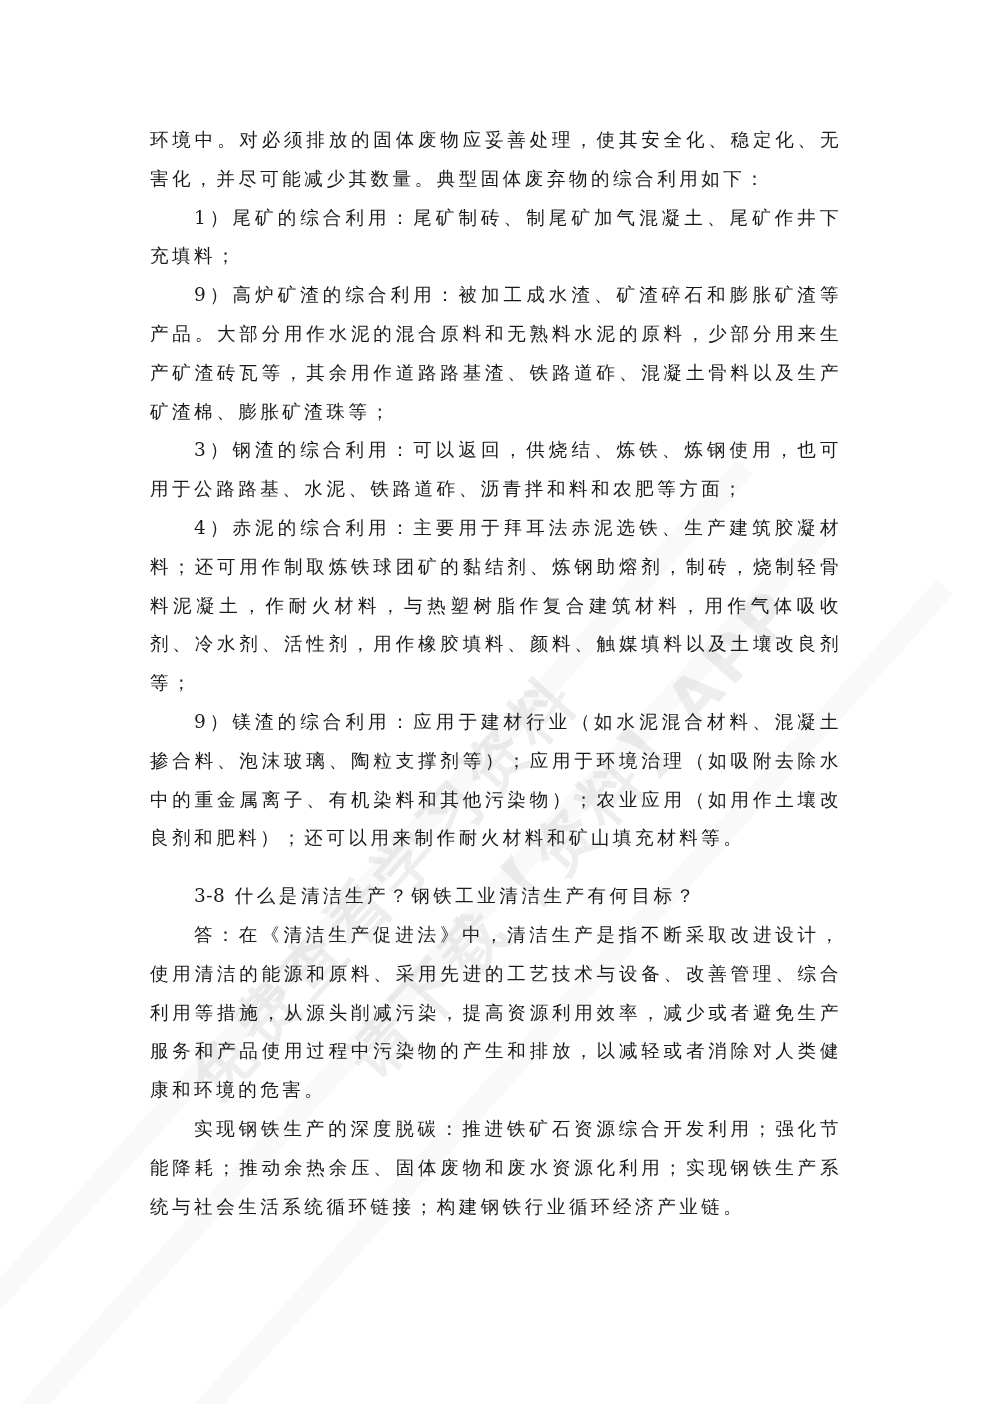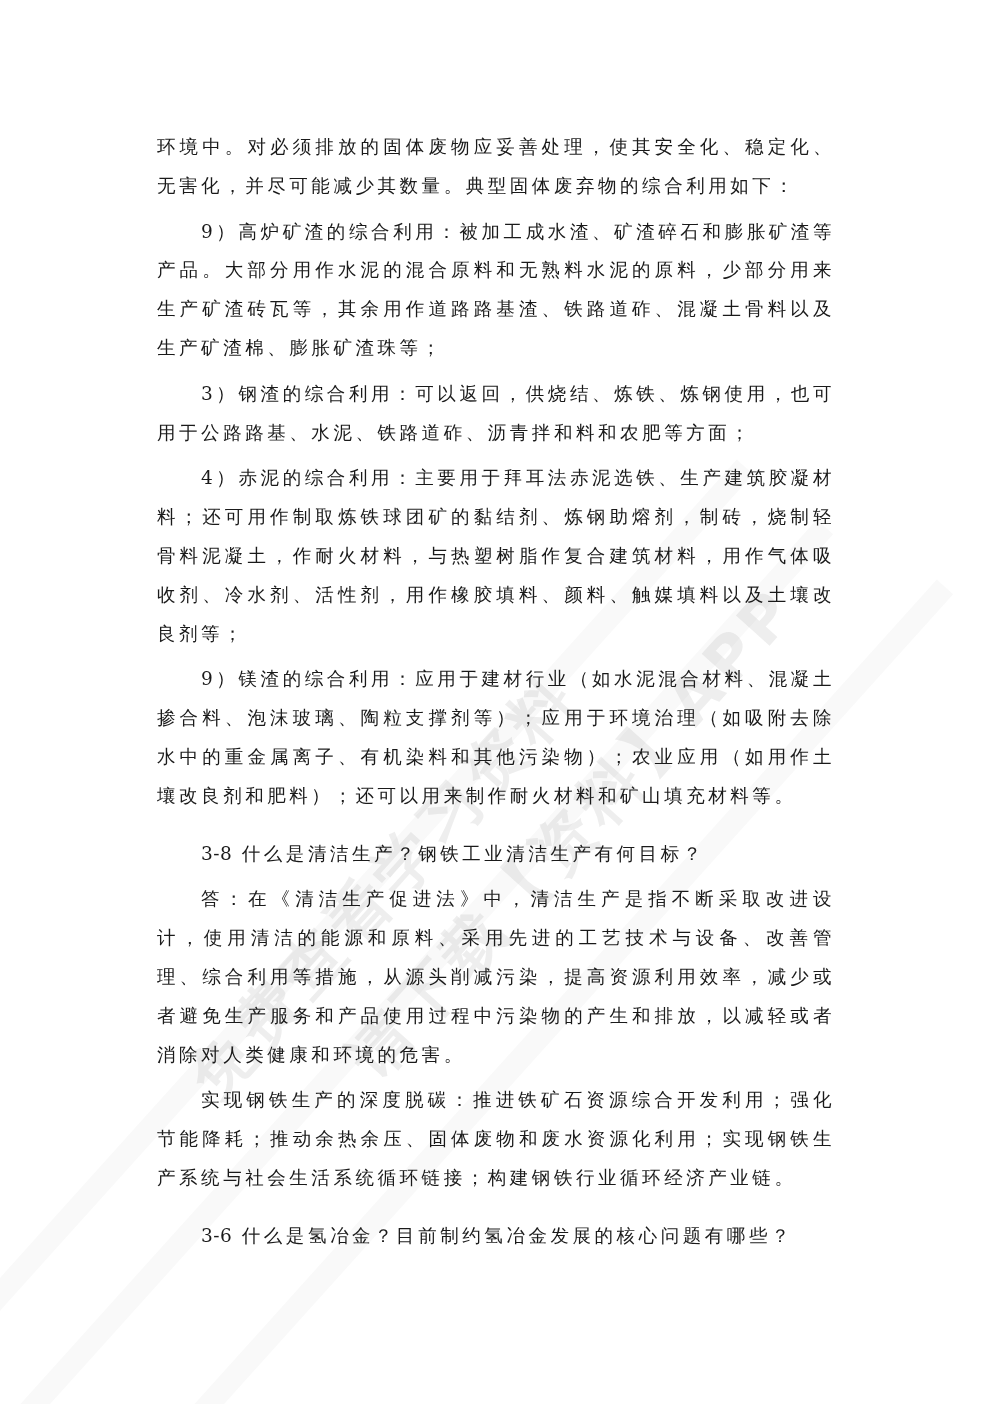--- a/index.html
+++ b/index.html
@@ -57,21 +57,21 @@
       top: 121px;
       width: 692px;
       z-index: 1;
     }
     .p {
       font-size: 18.5px;
       line-height: 38.8px;
       letter-spacing: 3.55px;
       text-align: justify;
       text-align-last: left;
-      margin: 7px;
+      margin: 0;
     }
     .indent { text-indent: 44px; }
     .heading {
       margin-top: 19px;
     }
     .num { letter-spacing: 0.5px; }
     sub { font-size: 12px; line-height: 0; vertical-align: -3px; letter-spacing: 0; }
   </style>
 </head>
 <body>
@@ -82,32 +82,29 @@
     <div class="wm-stripe" style="left:-200px; top:1500px;"></div>
     <div class="wm-stripe" style="left:-120px; top:1560px;"></div>
     <div class="wm-stripe" style="left:0px; top:1620px;"></div>
     <div class="wm-line wm-1">免费查看学习资料</div>
     <div class="wm-line wm-2">请下载【资料】APP</div>
   </div>
 
   <div class="content">
 
     <p class="p">环境中。对必须排放的固体废物应妥善处理，使其安全化、稳定化、无害化，并尽可能减少其数量。典型固体废弃物的综合利用如下：</p>
+    <p class="p indent">1）尾矿的综合利用：尾矿制砖、制尾矿加气混凝土、尾矿作井下充填料；</p>
     <p class="p indent">9）高炉矿渣的综合利用：被加工成水渣、矿渣碎石和膨胀矿渣等产品。大部分用作水泥的混合原料和无熟料水泥的原料，少部分用来生产矿渣砖瓦等，其余用作道路路基渣、铁路道砟、混凝土骨料以及生产矿渣棉、膨胀矿渣珠等；</p>
     <p class="p indent">3）钢渣的综合利用：可以返回，供烧结、炼铁、炼钢使用，也可用于公路路基、水泥、铁路道砟、沥青拌和料和农肥等方面；</p>
     <p class="p indent">4）赤泥的综合利用：主要用于拜耳法赤泥选铁、生产建筑胶凝材料；还可用作制取炼铁球团矿的黏结剂、炼钢助熔剂，制砖，烧制轻骨料泥凝土，作耐火材料，与热塑树脂作复合建筑材料，用作气体吸收剂、冷水剂、活性剂，用作橡胶填料、颜料、触媒填料以及土壤改良剂等；</p>
     <p class="p indent">9）镁渣的综合利用：应用于建材行业（如水泥混合材料、混凝土掺合料、泡沫玻璃、陶粒支撑剂等）；应用于环境治理（如吸附去除水中的重金属离子、有机染料和其他污染物）；农业应用（如用作土壤改良剂和肥料）；还可以用来制作耐火材料和矿山填充材料等。</p>
 
     <p class="p indent heading">
       <span class="num">3-8</span>
       <span>什么是清洁生产？钢铁工业清洁生产有何目标？</span>
     </p>
     <p class="p indent">答：在《清洁生产促进法》中，清洁生产是指不断采取改进设计，使用清洁的能源和原料、采用先进的工艺技术与设备、改善管理、综合利用等措施，从源头削减污染，提高资源利用效率，减少或者避免生产服务和产品使用过程中污染物的产生和排放，以减轻或者消除对人类健康和环境的危害。</p>
     <p class="p indent">实现钢铁生产的深度脱碳：推进铁矿石资源综合开发利用；强化节能降耗；推动余热余压、固体废物和废水资源化利用；实现钢铁生产系统与社会生活系统循环链接；构建钢铁行业循环经济产业链。</p>
 
-    <p class="p indent heading">
-      <span class="num">3-6</span>
-      <span>什么是氢冶金？目前制约氢冶金发展的核心问题有哪些？</span>
-    </p>
     <p class="p indent"></p>
 
   </div>
 </div>
 
 </body></html>

